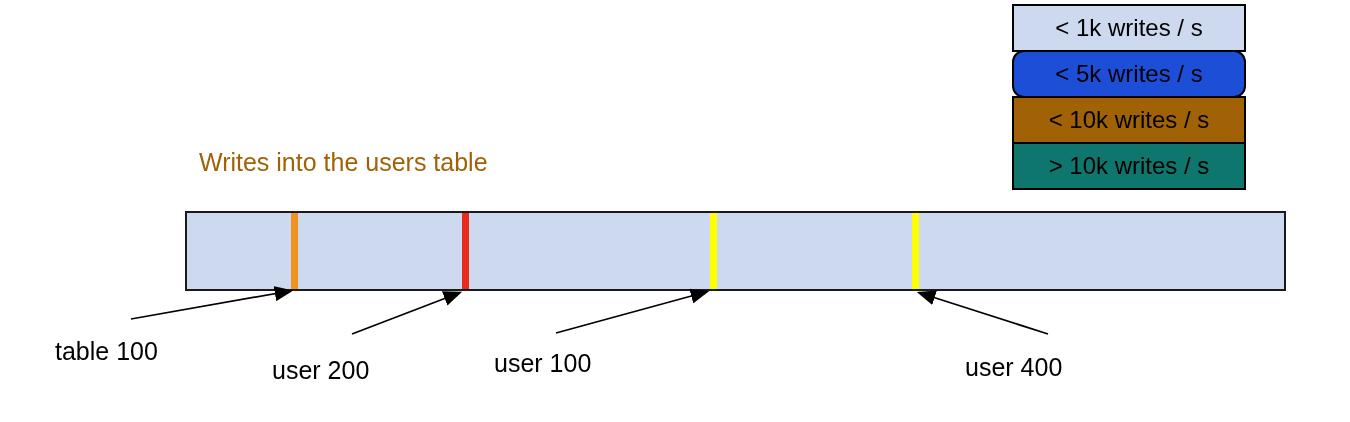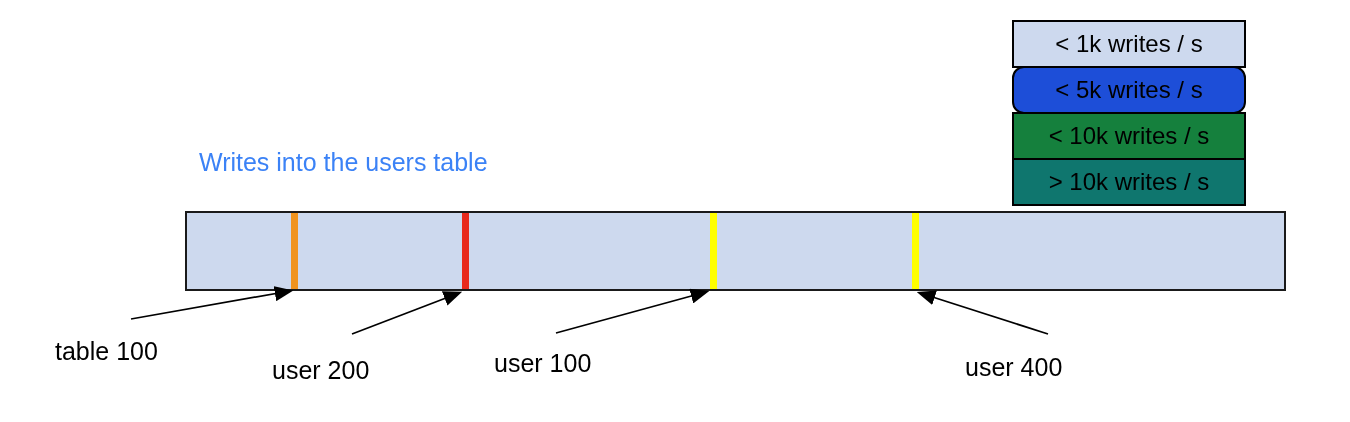--- a/index.html
+++ b/index.html
@@ -13,21 +13,21 @@
     background: #ffffff;
     overflow: hidden;
   }
 
   .diagram-title {
     position: absolute;
     left: 199px;
     top: 147px;
     font-size: 25px;
     line-height: 1.2;
-    color: #3b82f6;
+    color: #a16207;
     white-space: nowrap;
   }
 
   
   .legend {
     position: absolute;
     left: 1012px;
     top: 4px;
     width: 234px;
   }
@@ -35,21 +35,21 @@
     width: 100%;
     height: 48px;
     border: 2px solid #000000;
     margin-top: -2px;
     display: flex;
     align-items: center;
     justify-content: center;
     font-size: 24px;
     white-space: nowrap;
   }
-  .legend-row:first-child { margin-top: 16px; justify-content: center; }
+  .legend-row:first-child { margin-top: 0; justify-content: center; }
 
   
   .users-bar {
     position: absolute;
     left: 185px;
     top: 211px;
     width: 1101px;
     height: 80px;
     border: 2px solid #1a1a1a;
   }
@@ -88,21 +88,21 @@
 
   <div class="diagram-title">Writes into the users table</div>
 
   <div class="legend">
     <div class="legend-row" style="background: rgb(205, 217, 238);">
       <span>&lt; 1k writes / s</span>
     </div>
     <div class="legend-row" style="background: #1d4ed8; border-radius: 12px;">
       <span>&lt; 5k writes / s</span>
     </div>
-    <div class="legend-row" style="background: #15803d;">
+    <div class="legend-row" style="background: #a16207;">
       <span>&lt; 10k writes / s</span>
     </div>
     <div class="legend-row" style="background: #0f766e;">
       <span>&gt; 10k writes / s</span>
     </div>
   </div>
 
   <div class="users-bar" style="background: rgb(205, 217, 238);">
     <div class="stripe" style="background: rgb(240, 147, 30); left: 9.5%;"></div>
     <div class="stripe" style="background: rgb(232, 41, 28); left: 25.1%;"></div>

